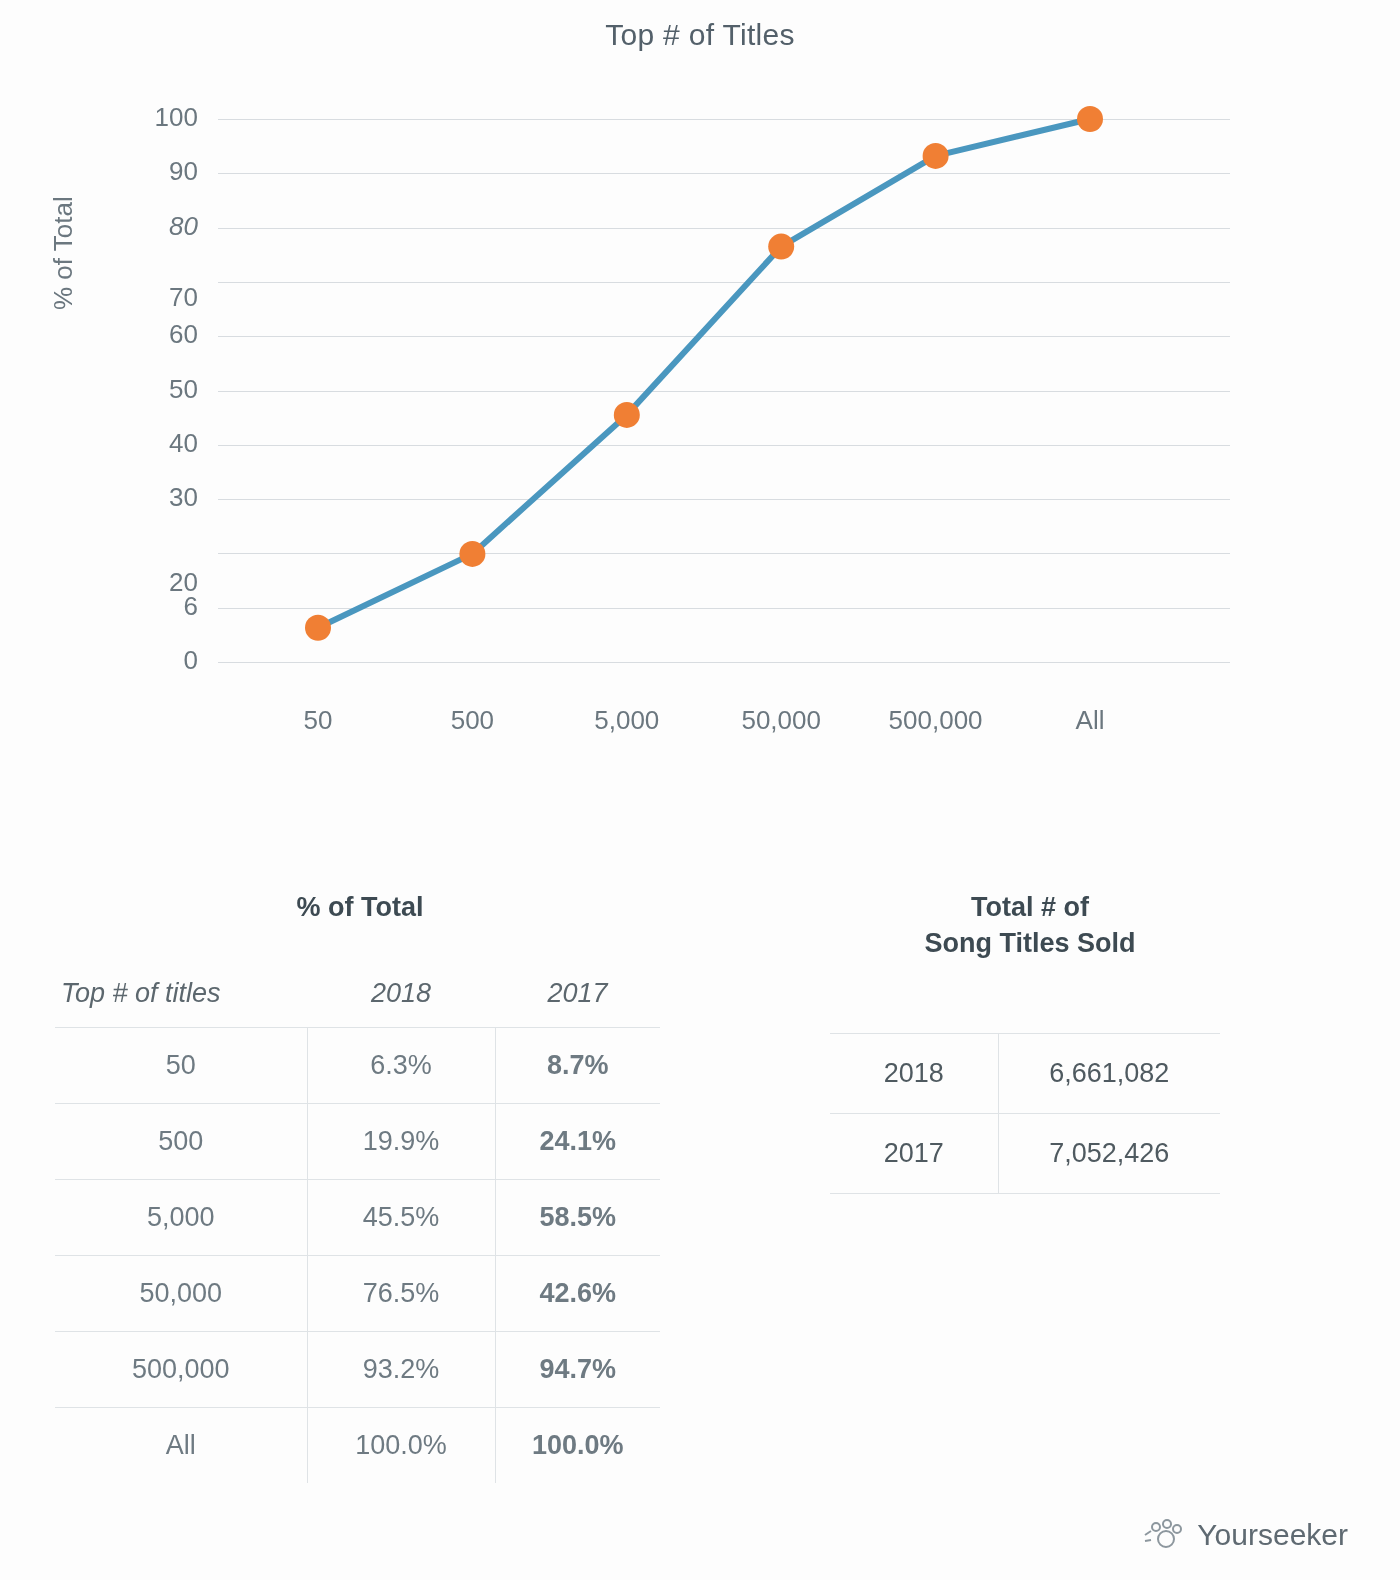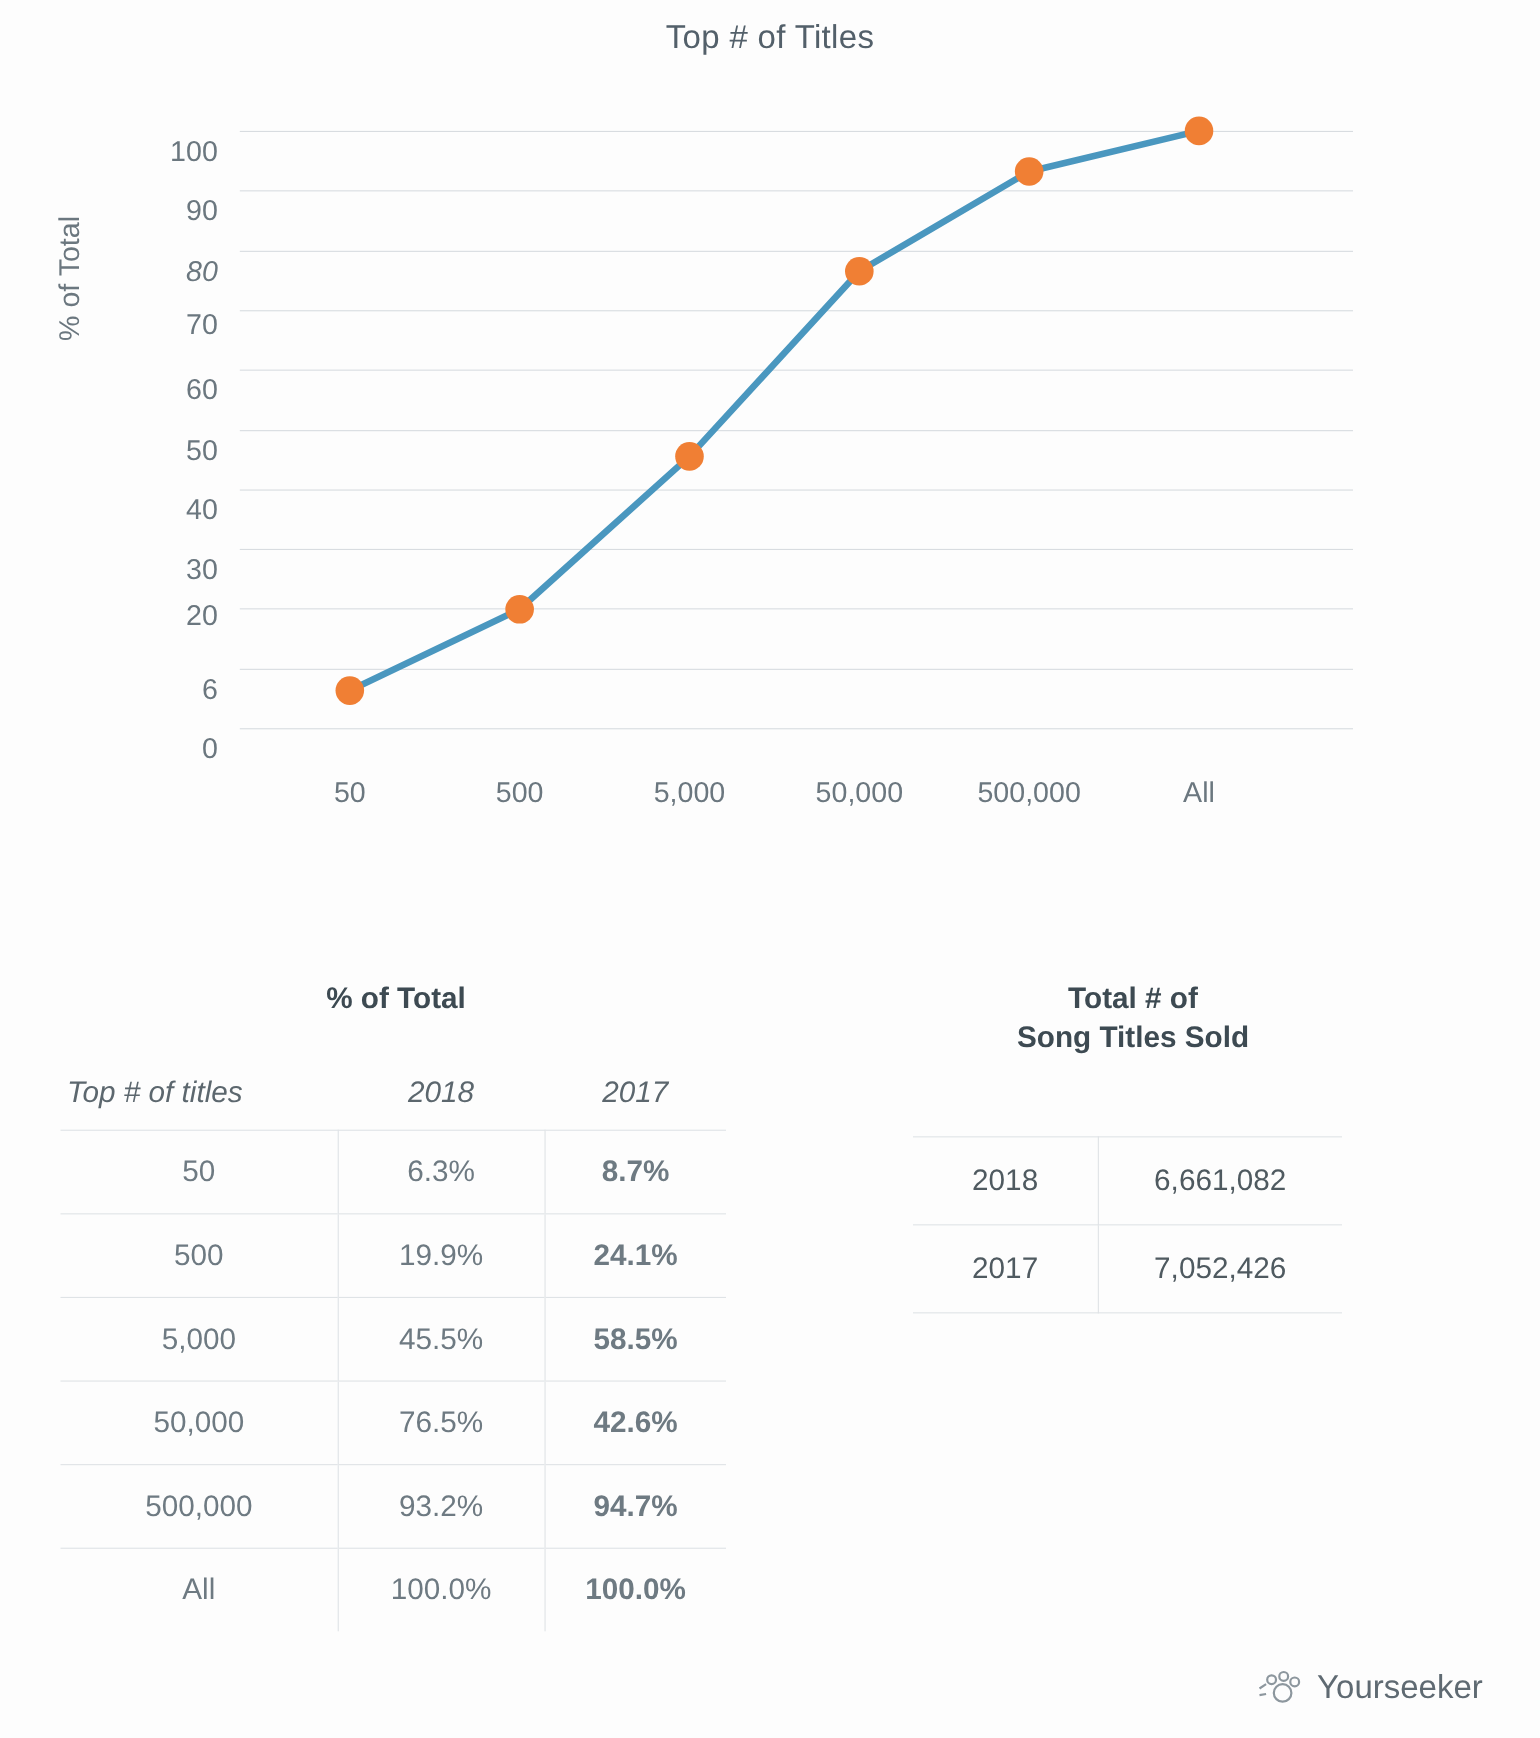--- a/index.html
+++ b/index.html
@@ -48,21 +48,20 @@
     width: 1012px;
     height: 1px;
     background: #d8dce0;
   }
   .ylabel-text {
     position: absolute;
     width: 80px;
     text-align: right;
     font-size: 26px;
     color: #6b777f;
-    margin-top: 20px;
   }
   #y-axis-title {
     position: absolute;
     left: 48px;
     top: 310px;
     font-size: 26px;
     color: #6b777f;
     transform: rotate(-90deg);
     transform-origin: left top;
     white-space: nowrap;
@@ -209,26 +208,26 @@
   <div id="x-labels">
       <div class="xlabel-text" style="left: 208px;">50</div>
       <div class="xlabel-text" style="left: 362.4px;">500</div>
       <div class="xlabel-text" style="left: 516.8px;">5,000</div>
       <div class="xlabel-text" style="left: 671.2px;">50,000</div>
       <div class="xlabel-text" style="left: 825.6px;">500,000</div>
       <div class="xlabel-text" style="left: 980px;">All</div>
     </div>
 <div class="ylabel-text" style="left: 118px; top: 645px;">0</div>
     <div class="ylabel-text" style="left: 118px; top: 590.7px;">6</div>
-    <div class="ylabel-text" style="left: 118px; top: 524px;">20</div>
+    <div class="ylabel-text" style="left: 118px; top: 567px;">20</div>
     <div class="ylabel-text" style="left: 118px; top: 482.1px;">30</div>
     <div class="ylabel-text" style="left: 118px; top: 427.8px;">40</div>
     <div class="ylabel-text" style="left: 118px; top: 373.5px;">50</div>
     <div class="ylabel-text" style="left: 118px; top: 319.2px;">60</div>
-    <div class="ylabel-text" style="left: 118px; top: 260px;">70</div>
+    <div class="ylabel-text" style="left: 118px; top: 282px;">70</div>
     <div class="ylabel-text" style="left: 118px; top: 210.6px; font-style: italic;">80</div>
     <div class="ylabel-text" style="left: 118px; top: 156.3px;">90</div>
     <div class="ylabel-text" style="left: 118px; top: 102px;">100</div>
   </div>
 
 <div id="tables-block">
 
   <div id="pct-table-wrap">
     <div class="tbl-title">% of Total</div>
     <table id="pct-table">

